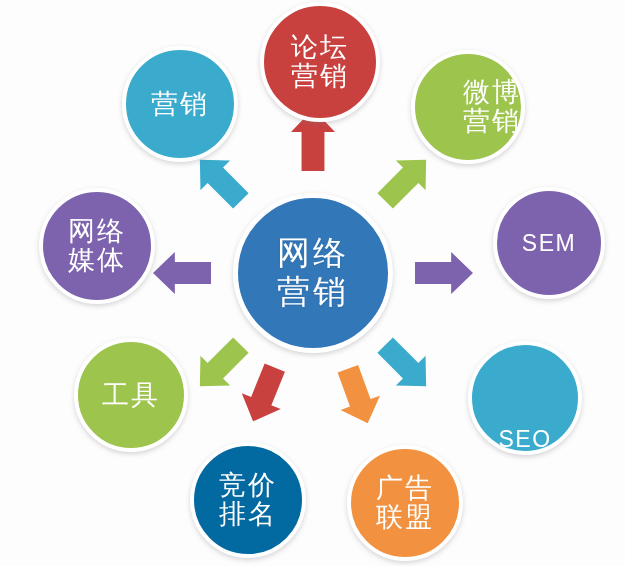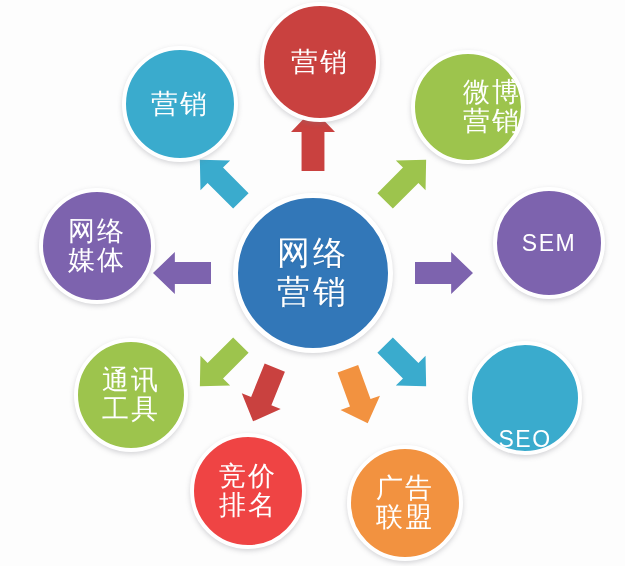--- a/index.html
+++ b/index.html
@@ -92,42 +92,42 @@
       </g>
       <g transform="translate(153.00,273.00) rotate(270)">
         <polygon points="0,0 21,21.84 10.92,21.84 10.92,58 -10.92,58 -10.92,21.84 -21,21.84" fill="#7d63ae"></polygon>
       </g>
       <g transform="translate(199.86,159.86) rotate(315)">
         <polygon points="0,0 21,21.84 10.92,21.84 10.92,58 -10.92,58 -10.92,21.84 -21,21.84" fill="#3aabcd"></polygon>
       </g>
     </svg>
   <div id="node-layer">
       <div class="node satellite" style="left: 260px; top: 2px; width: 120px; height: 120px; background: rgb(201, 65, 63);">
+        <span class="line">论坛</span>
         <span class="line">营销</span>
       </div>
       <div class="node satellite" style="left: 411px; top: 50px; width: 114px; height: 114px; background: rgb(157, 196, 77); align-items: flex-end;">
         <span class="line">微博</span>
         <span class="line">营销</span>
       </div>
       <div class="node satellite latin" style="left: 493px; top: 187px; width: 112px; height: 112px; background: rgb(125, 99, 174);">
         <span class="line">SEM</span>
       </div>
       <div class="node satellite latin" style="left: 468px; top: 341px; width: 114px; height: 114px; background: rgb(58, 171, 205); justify-content: flex-end;">
         <span class="line">SEO</span>
       </div>
       <div class="node satellite" style="left: 347px; top: 445px; width: 116px; height: 116px; background: rgb(242, 146, 64);">
         <span class="line">广告</span>
         <span class="line">联盟</span>
       </div>
-      <div class="node satellite" style="left: 190px; top: 433px; width: 116px; height: 116px; background: #ef4444;">
+      <div class="node satellite" style="left: 190px; top: 442px; width: 116px; height: 116px; background: #0369a1;">
         <span class="line">竞价</span>
         <span class="line">排名</span>
       </div>
       <div class="node satellite" style="left: 74px; top: 338px; width: 114px; height: 114px; background: rgb(157, 196, 77);">
-        <span class="line">通讯</span>
         <span class="line">工具</span>
       </div>
       <div class="node satellite" style="left: 39px; top: 188px; width: 116px; height: 116px; background: rgb(125, 99, 174);">
         <span class="line">网络</span>
         <span class="line">媒体</span>
       </div>
       <div class="node satellite" style="left: 122px; top: 46px; width: 116px; height: 116px; background: rgb(58, 171, 205);">
         <span class="line">营销</span>
       </div>
       <div class="node center" style="left: 233px; top: 193px; width: 160px; height: 160px; background: rgb(50, 119, 184);">

